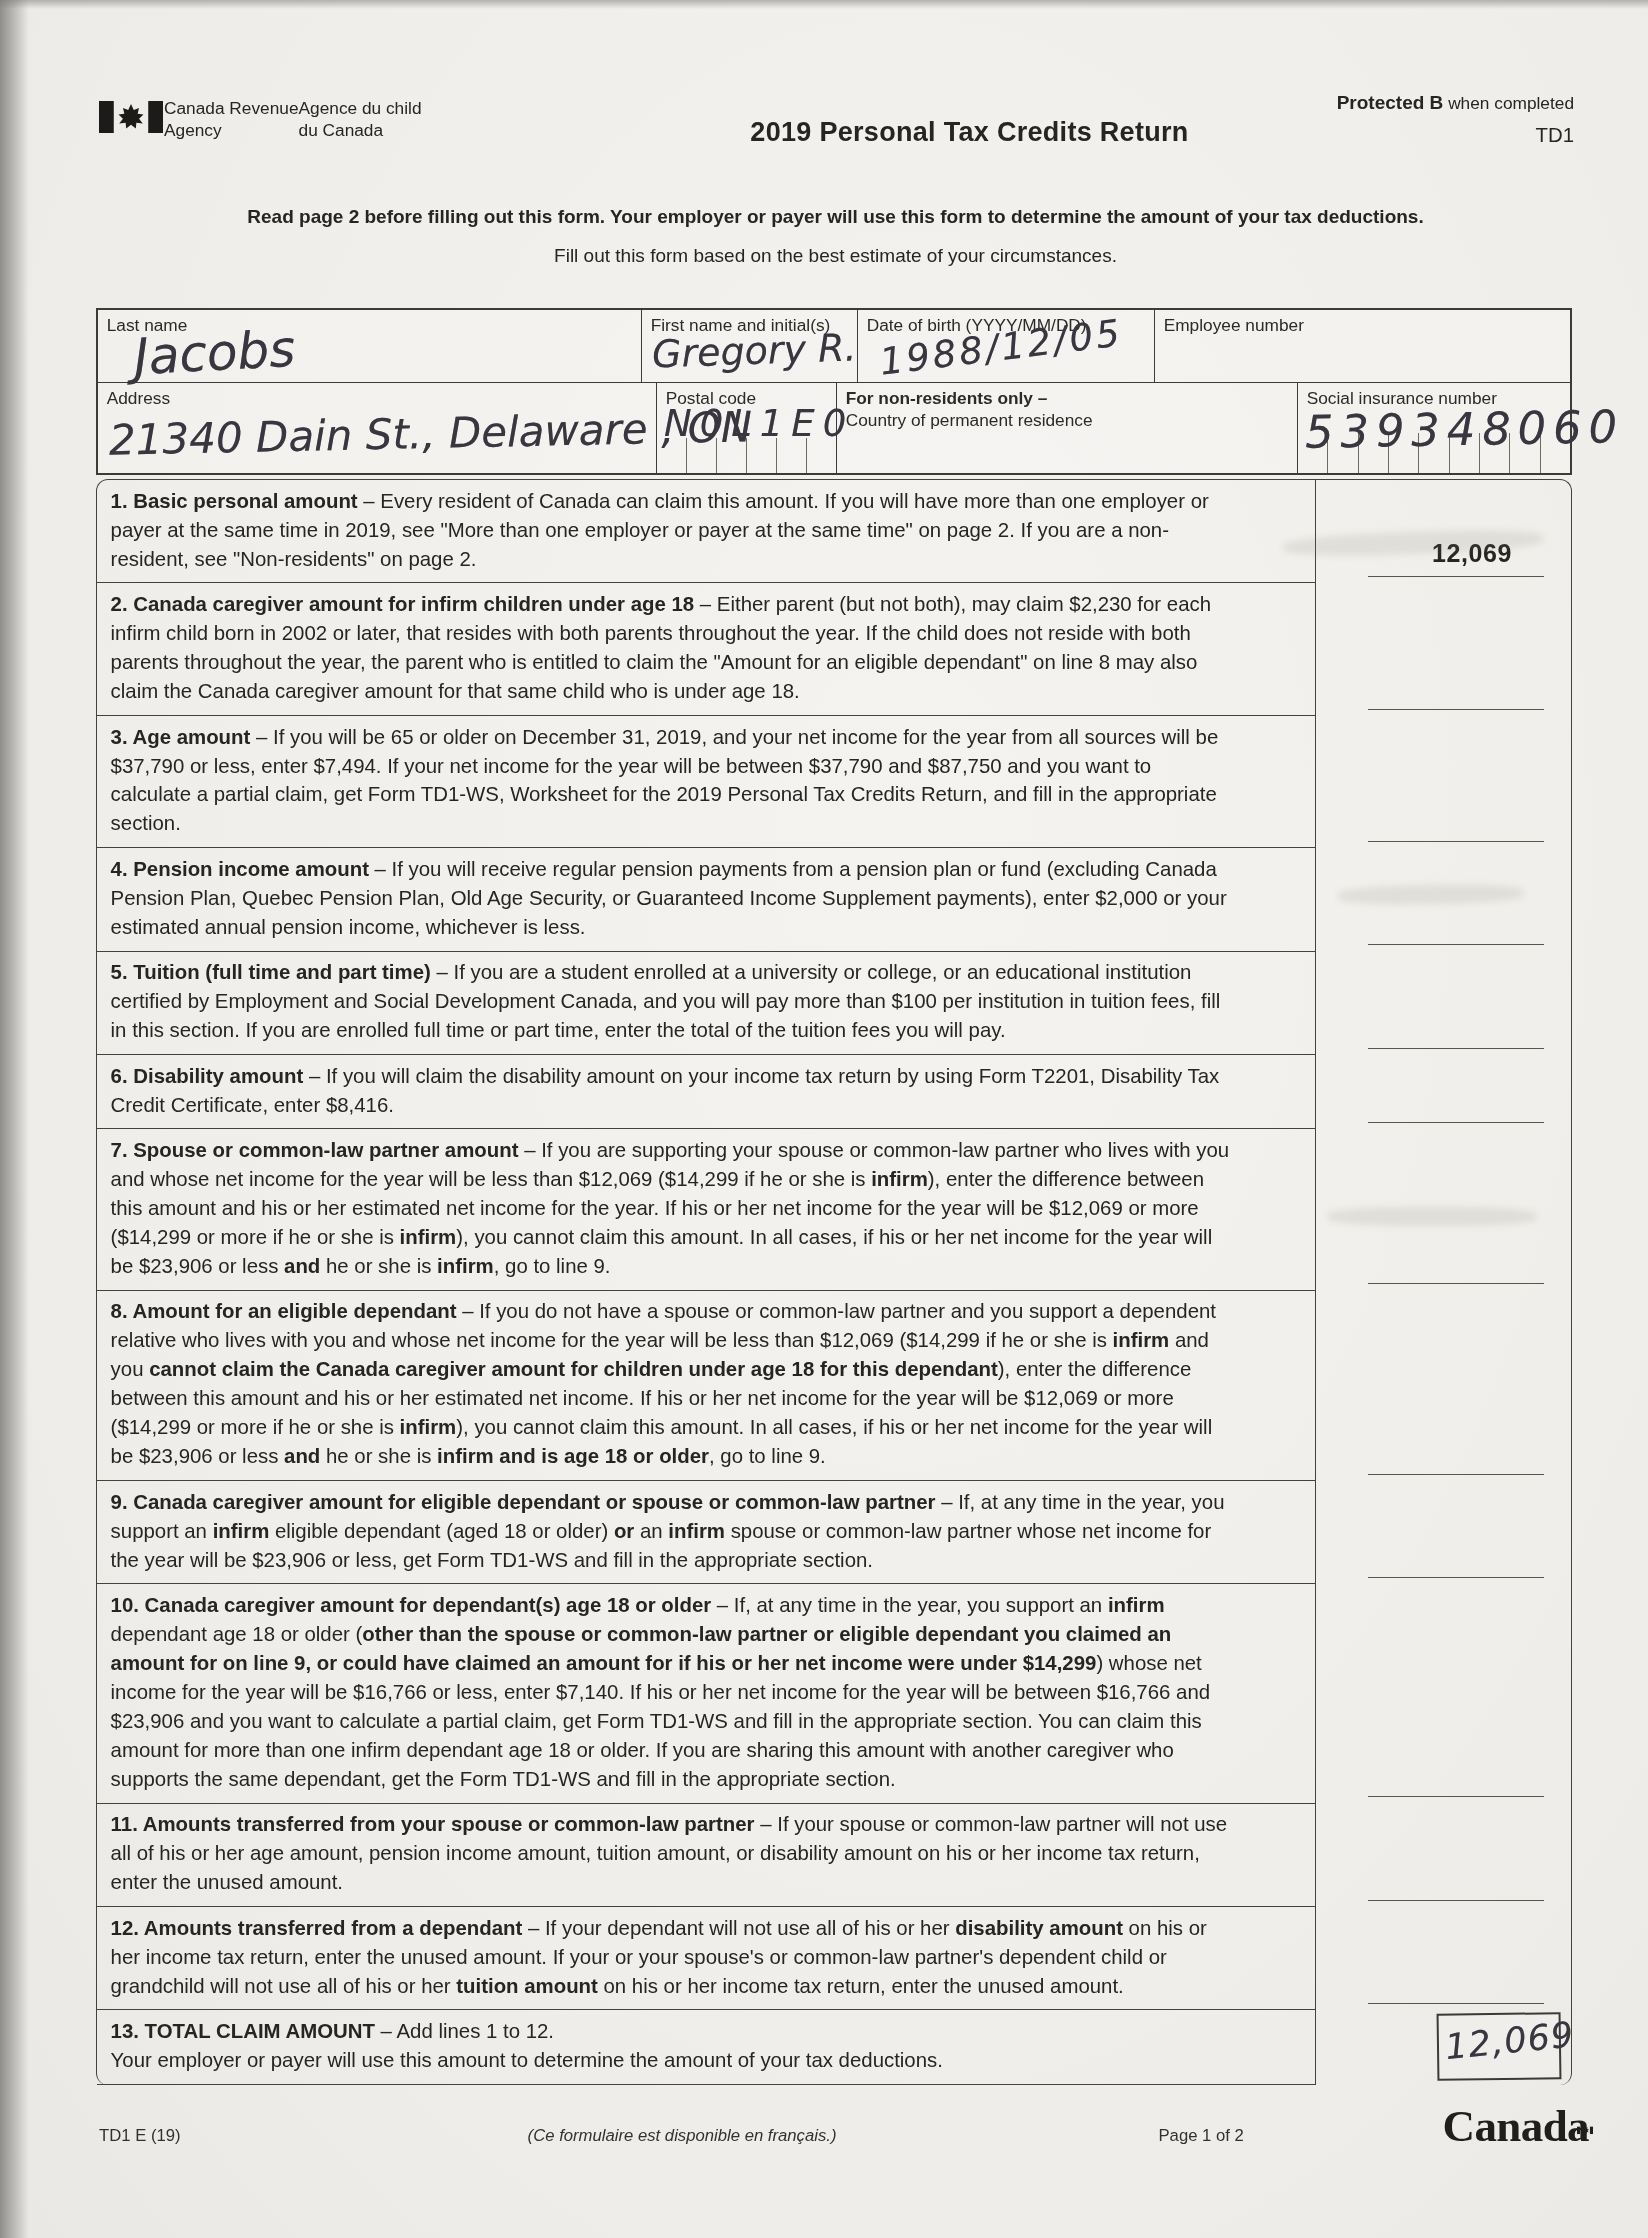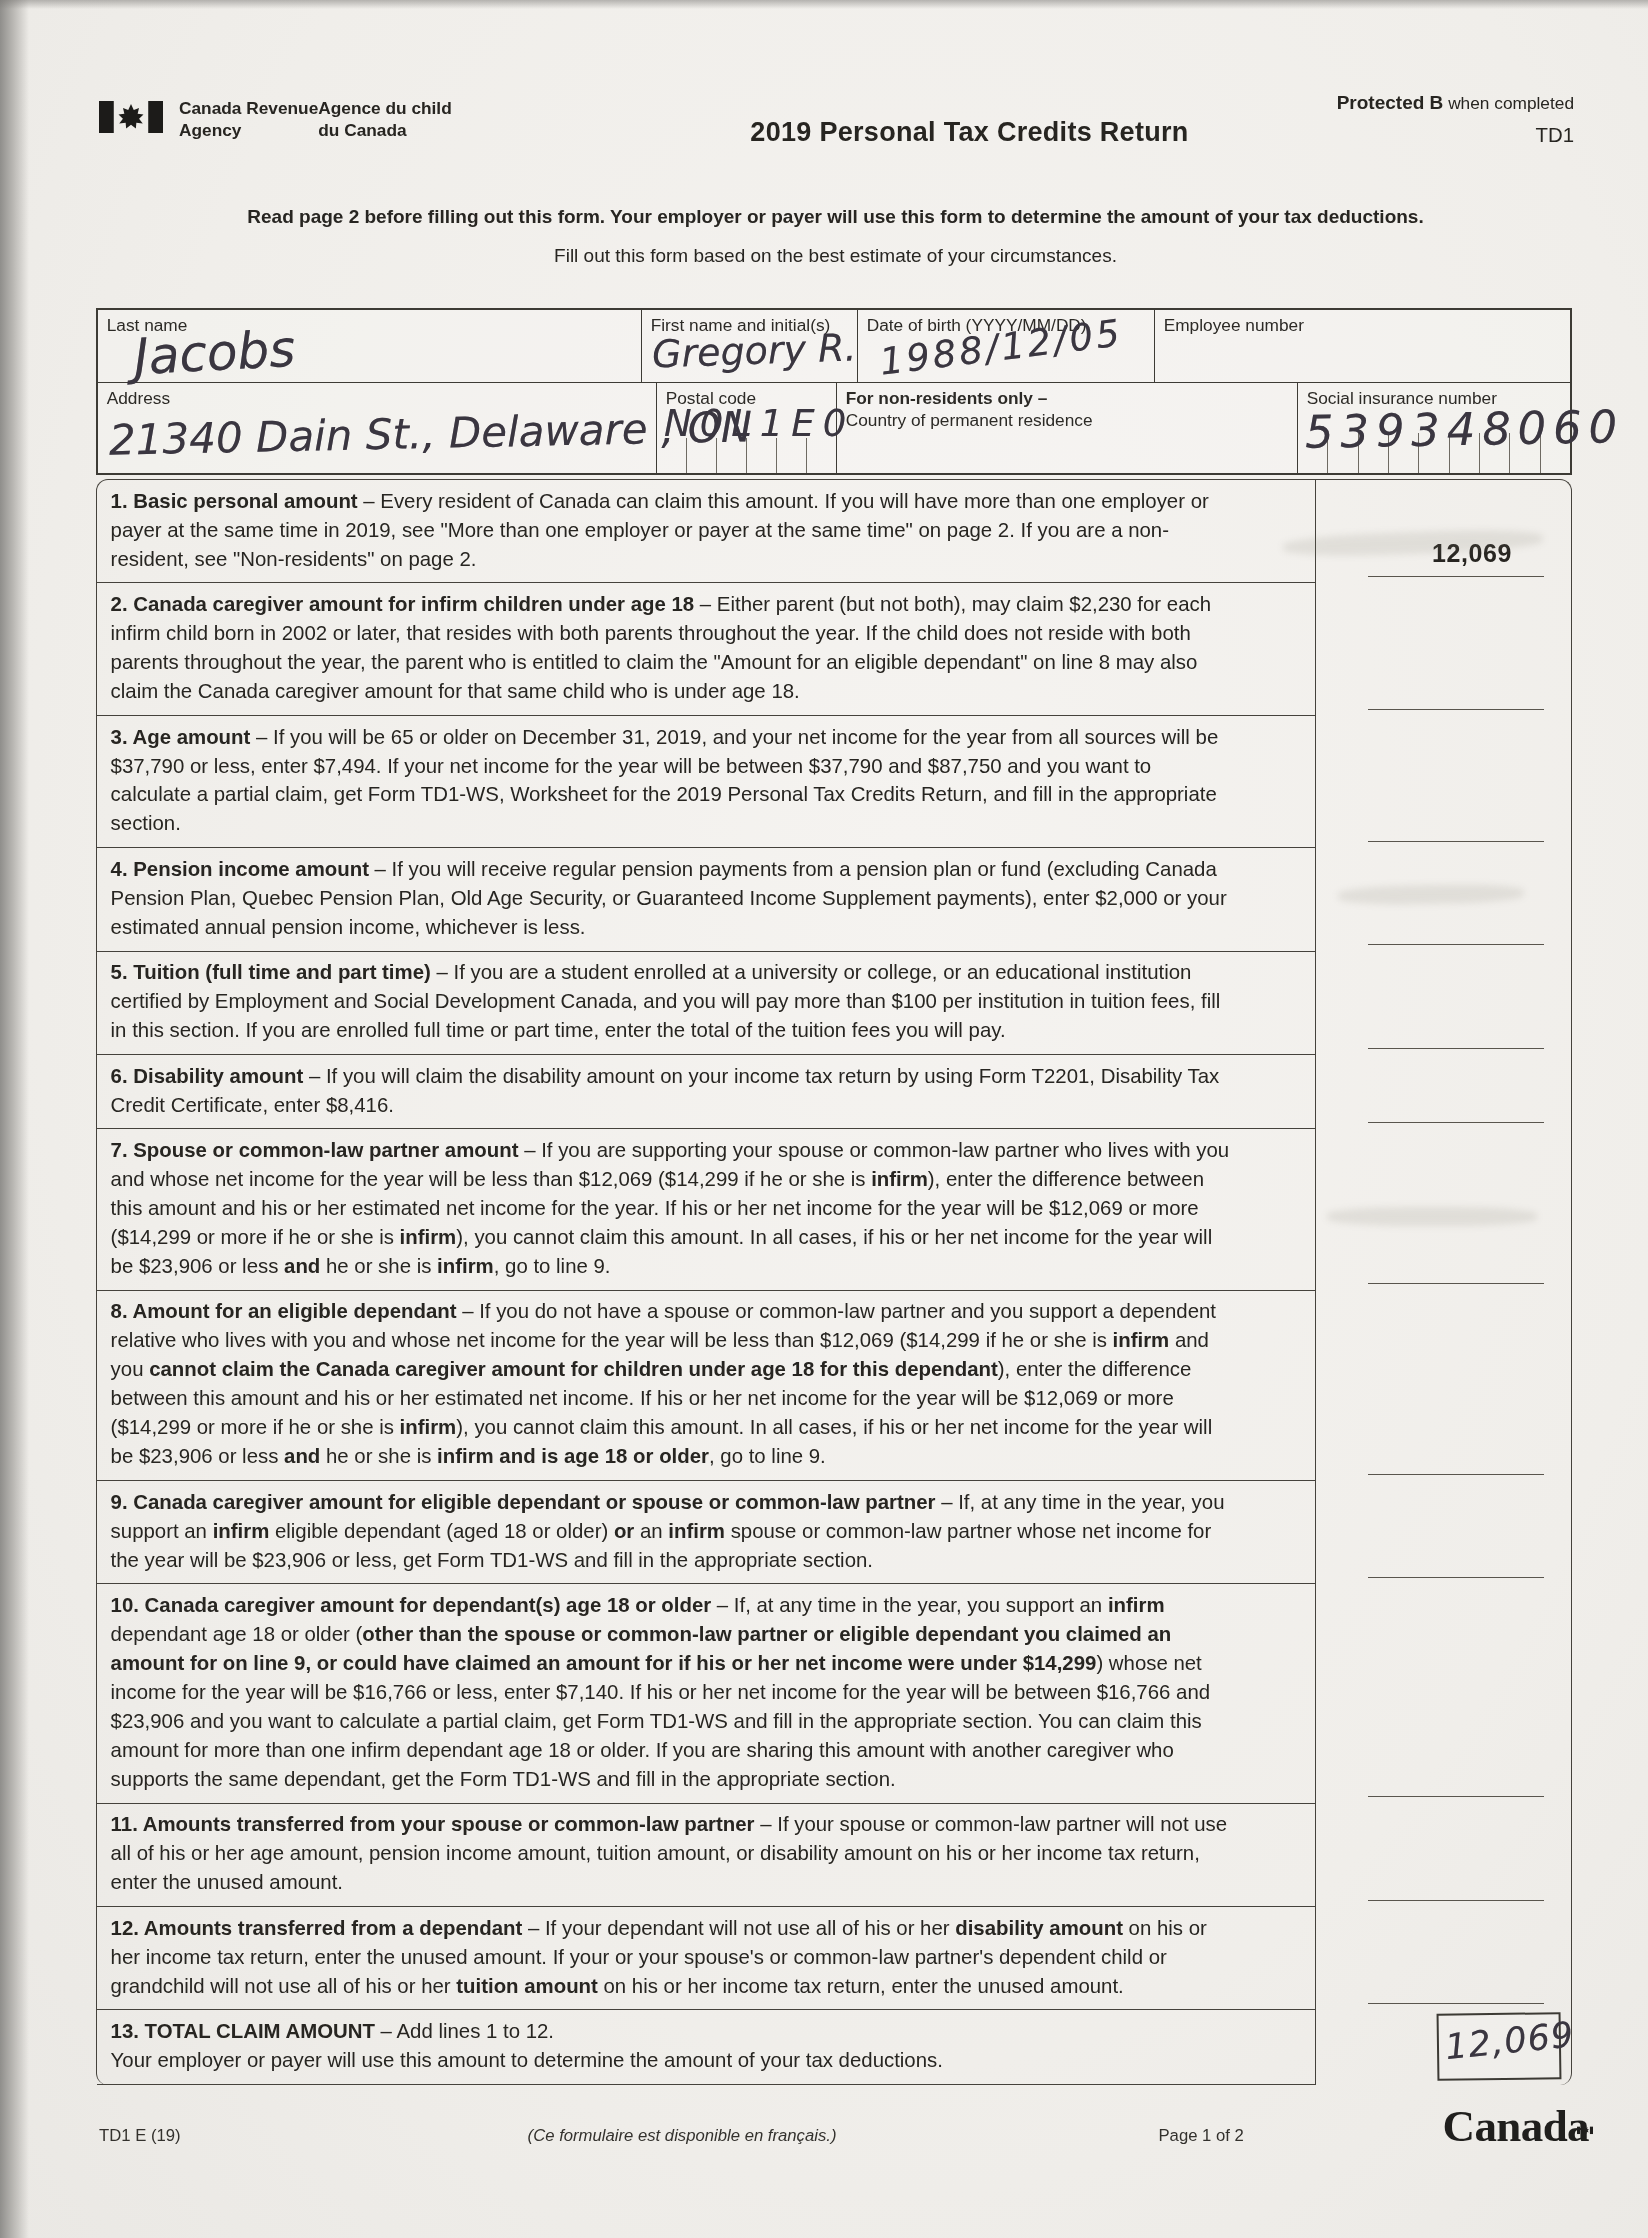--- a/index.html
+++ b/index.html
@@ -6,21 +6,21 @@
   .page{position:relative;width:1648px;height:2239px;margin:0 auto;overflow:hidden;
         font-family:"Liberation Sans",sans-serif;color:#272521;
         background:radial-gradient(ellipse at 55% 38%, #f5f3f0 0%, #f0eeea 62%, #eae8e4 100%);}
   .scan-edge{position:absolute;left:0;top:0;bottom:0;width:28.5px;z-index:9;
         background:linear-gradient(90deg,#8f8e8b 0%,#b9b7b3 45%,rgba(240,238,234,0) 100%);}
   .scan-top{position:absolute;left:0;top:0;right:0;height:8.7px;z-index:9;
         background:linear-gradient(180deg,rgba(120,118,115,.5),rgba(240,238,234,0));}
 
   
   .hdr{position:absolute;top:92px;left:99px;right:74px;display:flex;align-items:flex-start;}
-  .logo-wrap{display:flex;gap:16px;width:557px;font-weight:bold;}
+  .logo-wrap{display:flex;gap:1px;width:557px;}
   .flag-svg{margin-top:8.7px;}
   .agency{font-size:17.3px;line-height:1.25;margin-top:6.2px;}
   .logo-cols{display:flex;}
   .hdr-title{flex:1;text-align:center;font-weight:bold;font-size:27px;margin-top:25px;letter-spacing:0.3px;}
   .hdr-right{width:291px;text-align:right;font-size:17.3px;}
   .hdr-right .prot b{font-size:19px;}
   .hdr-right .code{font-size:20.4px;margin-top:10px;}
 
   
   .intro{position:absolute;top:203px;left:99px;right:76px;font-size:19px;line-height:1.5;text-align:center;}

